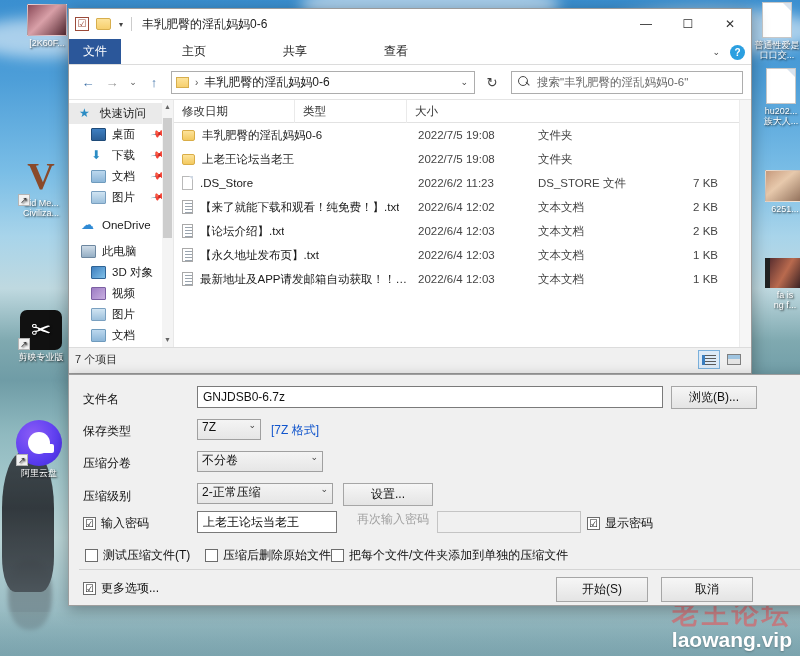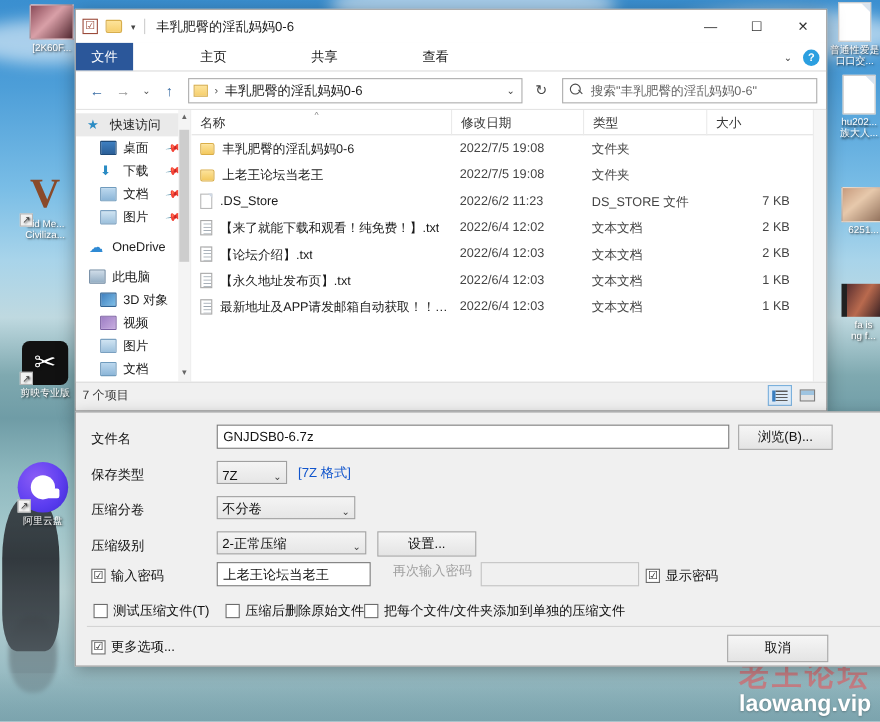--- a/index.html
+++ b/index.html
@@ -437,21 +437,21 @@
     border: 1px solid #7a7a7a;
     background: #fff;
     display: flex; align-items: center;
     padding: 0 5px;
     font-size: 12px; color: #111;
   }
   .zcombo {
     height: 21px;
     border: 1px solid #a0a0a0;
     background: linear-gradient(to bottom,#f4f4f4,#e6e6e6);
-    display: flex; align-items: flex-end;
+    display: flex; align-items: flex-start;
     padding: 0 4px;
     font-size: 12px; color: #111;
     position: relative;
   }
   .zcombo .cv { flex: 1; }
   .zcombo .cc { font-size: 9px; color: #444; padding-left: 6px; }
   .zbtn {
     height: 23px;
     border: 1px solid #a6a6a6;
     background: linear-gradient(to bottom,#f6f6f6,#e4e4e4);
@@ -656,24 +656,20 @@
 
       <div class="nav-scroll">
         <div class="up">▲</div>
         <div class="thumb"></div>
         <div class="dn">▼</div>
       </div>
     </div>
 
     <div class="list-pane">
       <div class="col-head">
-        <div class="c-name">
-          <span>名称</span>
-          <span class="sort-mark">^</span>
-        </div>
         <div class="c-date">修改日期</div>
         <div class="c-type">类型</div>
         <div class="c-size">大小</div>
       </div>
 
       <div class="f-row">
         <div class="f-name">
             <span class="fi folder"></span>
             <span class="nm">丰乳肥臀的淫乱妈妈0-6</span>
           </div>
@@ -823,14 +819,15 @@
     <span class="box"></span>
     <span>把每个文件/文件夹添加到单独的压缩文件</span>
   </div>
 
   <div class="zsep" style="top:194px;"></div>
 
   <div class="zchk" style="position:absolute;left:14px;top:205px;">
     <span class="box">☑</span>
     <span>更多选项...</span>
   </div>
+  <div class="zbtn" style="position:absolute;left:487px;top:202px;width:92px;height:25px;">开始(S)</div>
   <div class="zbtn" style="position:absolute;left:592px;top:202px;width:92px;height:25px;">取消</div>
 </div>
 
 </body></html>

